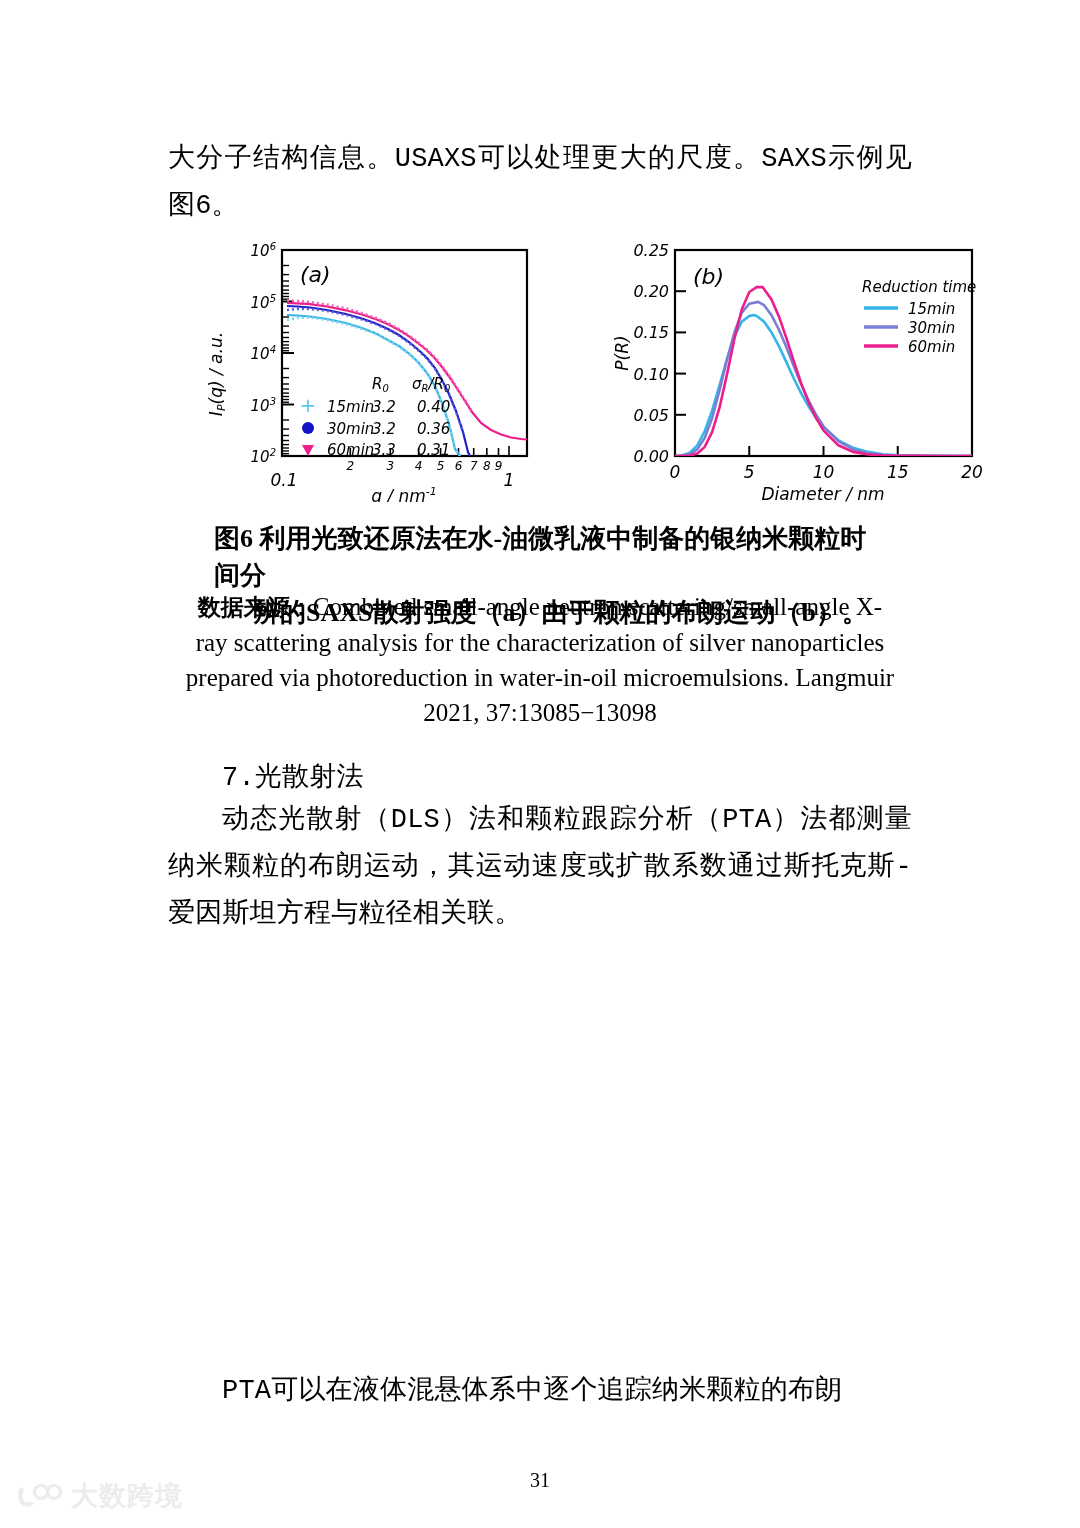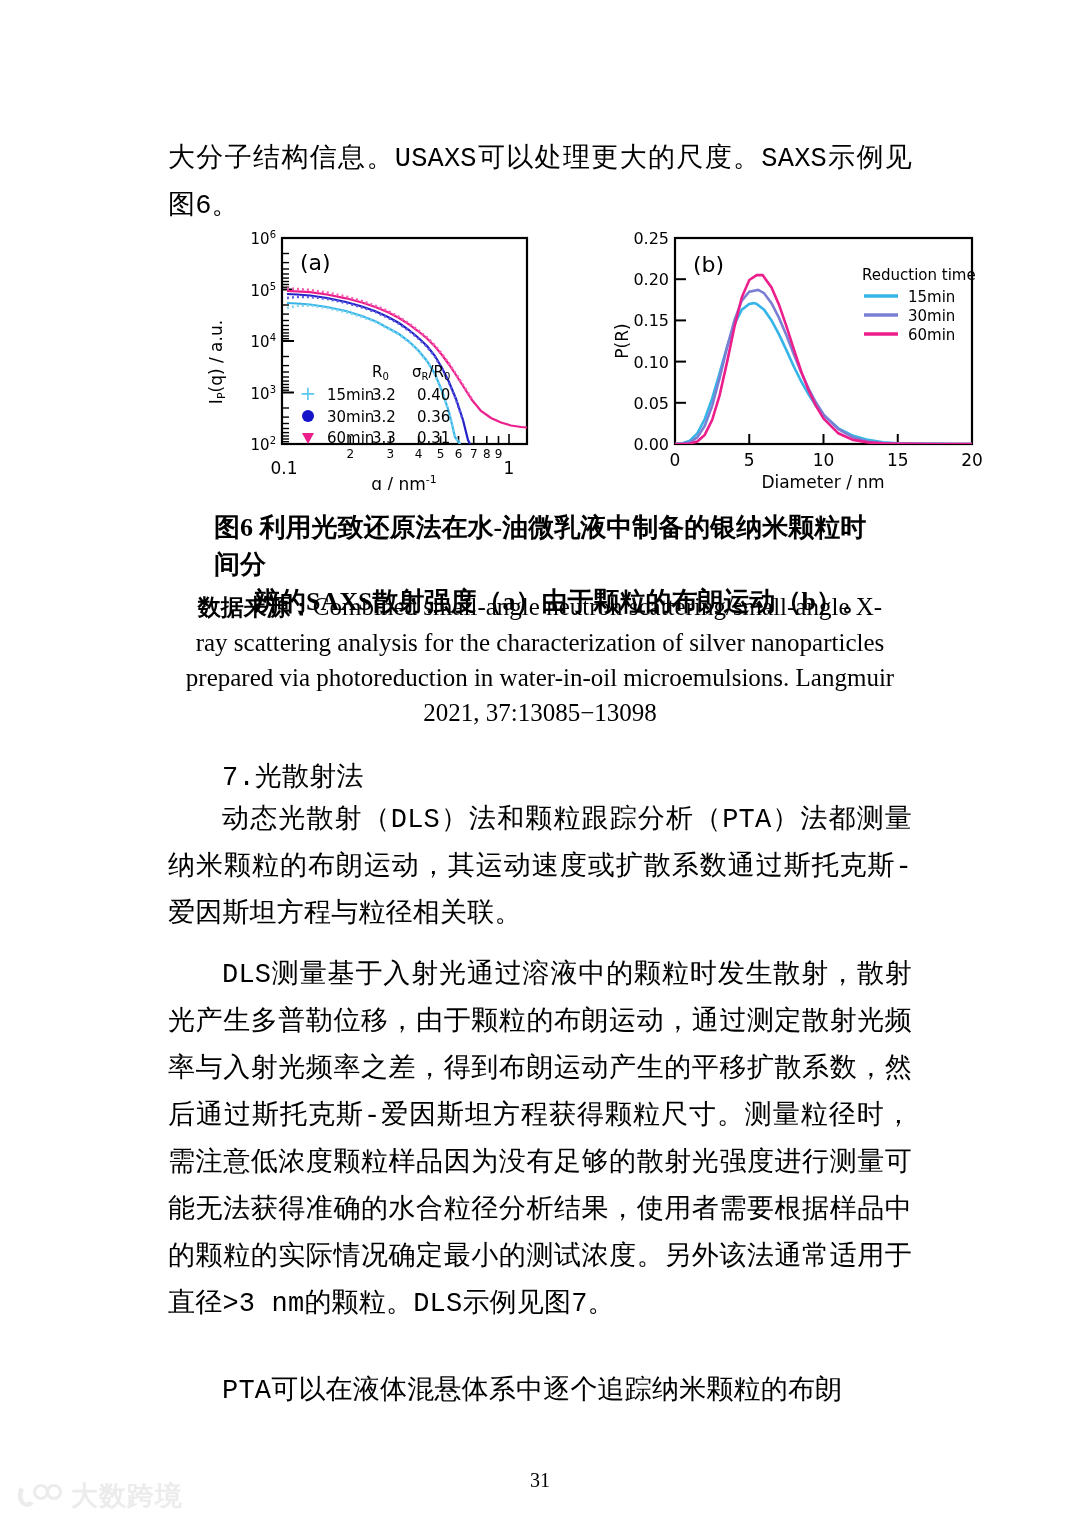--- a/index.html
+++ b/index.html
@@ -21,33 +21,34 @@
     text-align:justify;
     text-justify:inter-ideograph;
     letter-spacing:0.2px;
     font-family:Liberation Mono, monospace;
   }
   .indent { text-indent:2em; }
 
   
   .figure-wrap {
     position:absolute;
-    left:196px; top:222px;
-    width:790px; height:268px;
+    left:196px; top:234px;
+    width:790px; height:268px;font-style:italic;
   }
   .fig-svg { display:block; }
 
   
   .caption {
     position:absolute;
     left:180px; right:192px;
     font-size:26px;
     line-height:37px;
     font-weight:bold;
     text-align:center;
+    margin-top:11px;
   }
   .caption .line1 { display:block; text-align:left; padding-left:34px; }
   .caption .line2 { display:block; text-align:left; padding-left:74px; }
 
   .source {
     position:absolute;
     left:174px; right:174px;
     font-size:25px;
     line-height:35px;
     text-align:center;
@@ -293,21 +294,20 @@
     </div>
     <div>ray scattering analysis for the characterization of silver nanoparticles</div>
     <div>prepared via photoreduction in water-in-oil microemulsions. Langmuir</div>
     <div>2021, 37:13085−13098</div>
   </div>
 
   <div class="body-text" style="top:755px; text-indent:2em;">7.光散射法</div>
 
   <div class="body-text indent" style="top:797px;">动态光散射（DLS）法和颗粒跟踪分析（PTA）法都测量纳米颗粒的布朗运动，其运动速度或扩散系数通过斯托克斯-爱因斯坦方程与粒径相关联。</div>
 
-  <div class="body-text indent" style="top:952px;">DLS测量基于入射光通过溶液中的颗粒时发生散射，散射光产生多普勒位移，由于颗粒的布朗运动，通过测定散射光频率与入射光频率之差，得到布朗运动产生的平移扩散系数，然后通过斯托克斯-爱因斯坦方程获得颗粒尺寸。测量粒径时，需注意低浓度颗粒样品因为没有足够的散射光强度进行测量可能无法获得准确的水合粒径分析结果，使用者需要根据样品中的颗粒的实际情况确定最小的测试浓度。另外该法通常适用于直径&gt;3 nm的颗粒。DLS示例见图7。</div>
 
   <div class="body-text indent" style="top:1368px;">PTA可以在液体混悬体系中逐个追踪纳米颗粒的布朗</div>
 
   <div class="pageno" style="top:1469px;">31</div>
 
   <div class="watermark">
     <svg width="46" height="30" viewBox="0 0 46 30">
       <path d="M4 6 C1 12, 1 20, 6 24 C10 27, 16 26, 18 22 L13 20 C12 22, 9 22, 8 20 C6 17, 6 12, 8 9 Z" fill="#ececec"></path>
       <circle cx="25" cy="11" r="6.5" fill="none" stroke="#ececec" stroke-width="3.2"></circle>
       <circle cx="38" cy="11" r="6.5" fill="none" stroke="#ececec" stroke-width="3.2"></circle>

